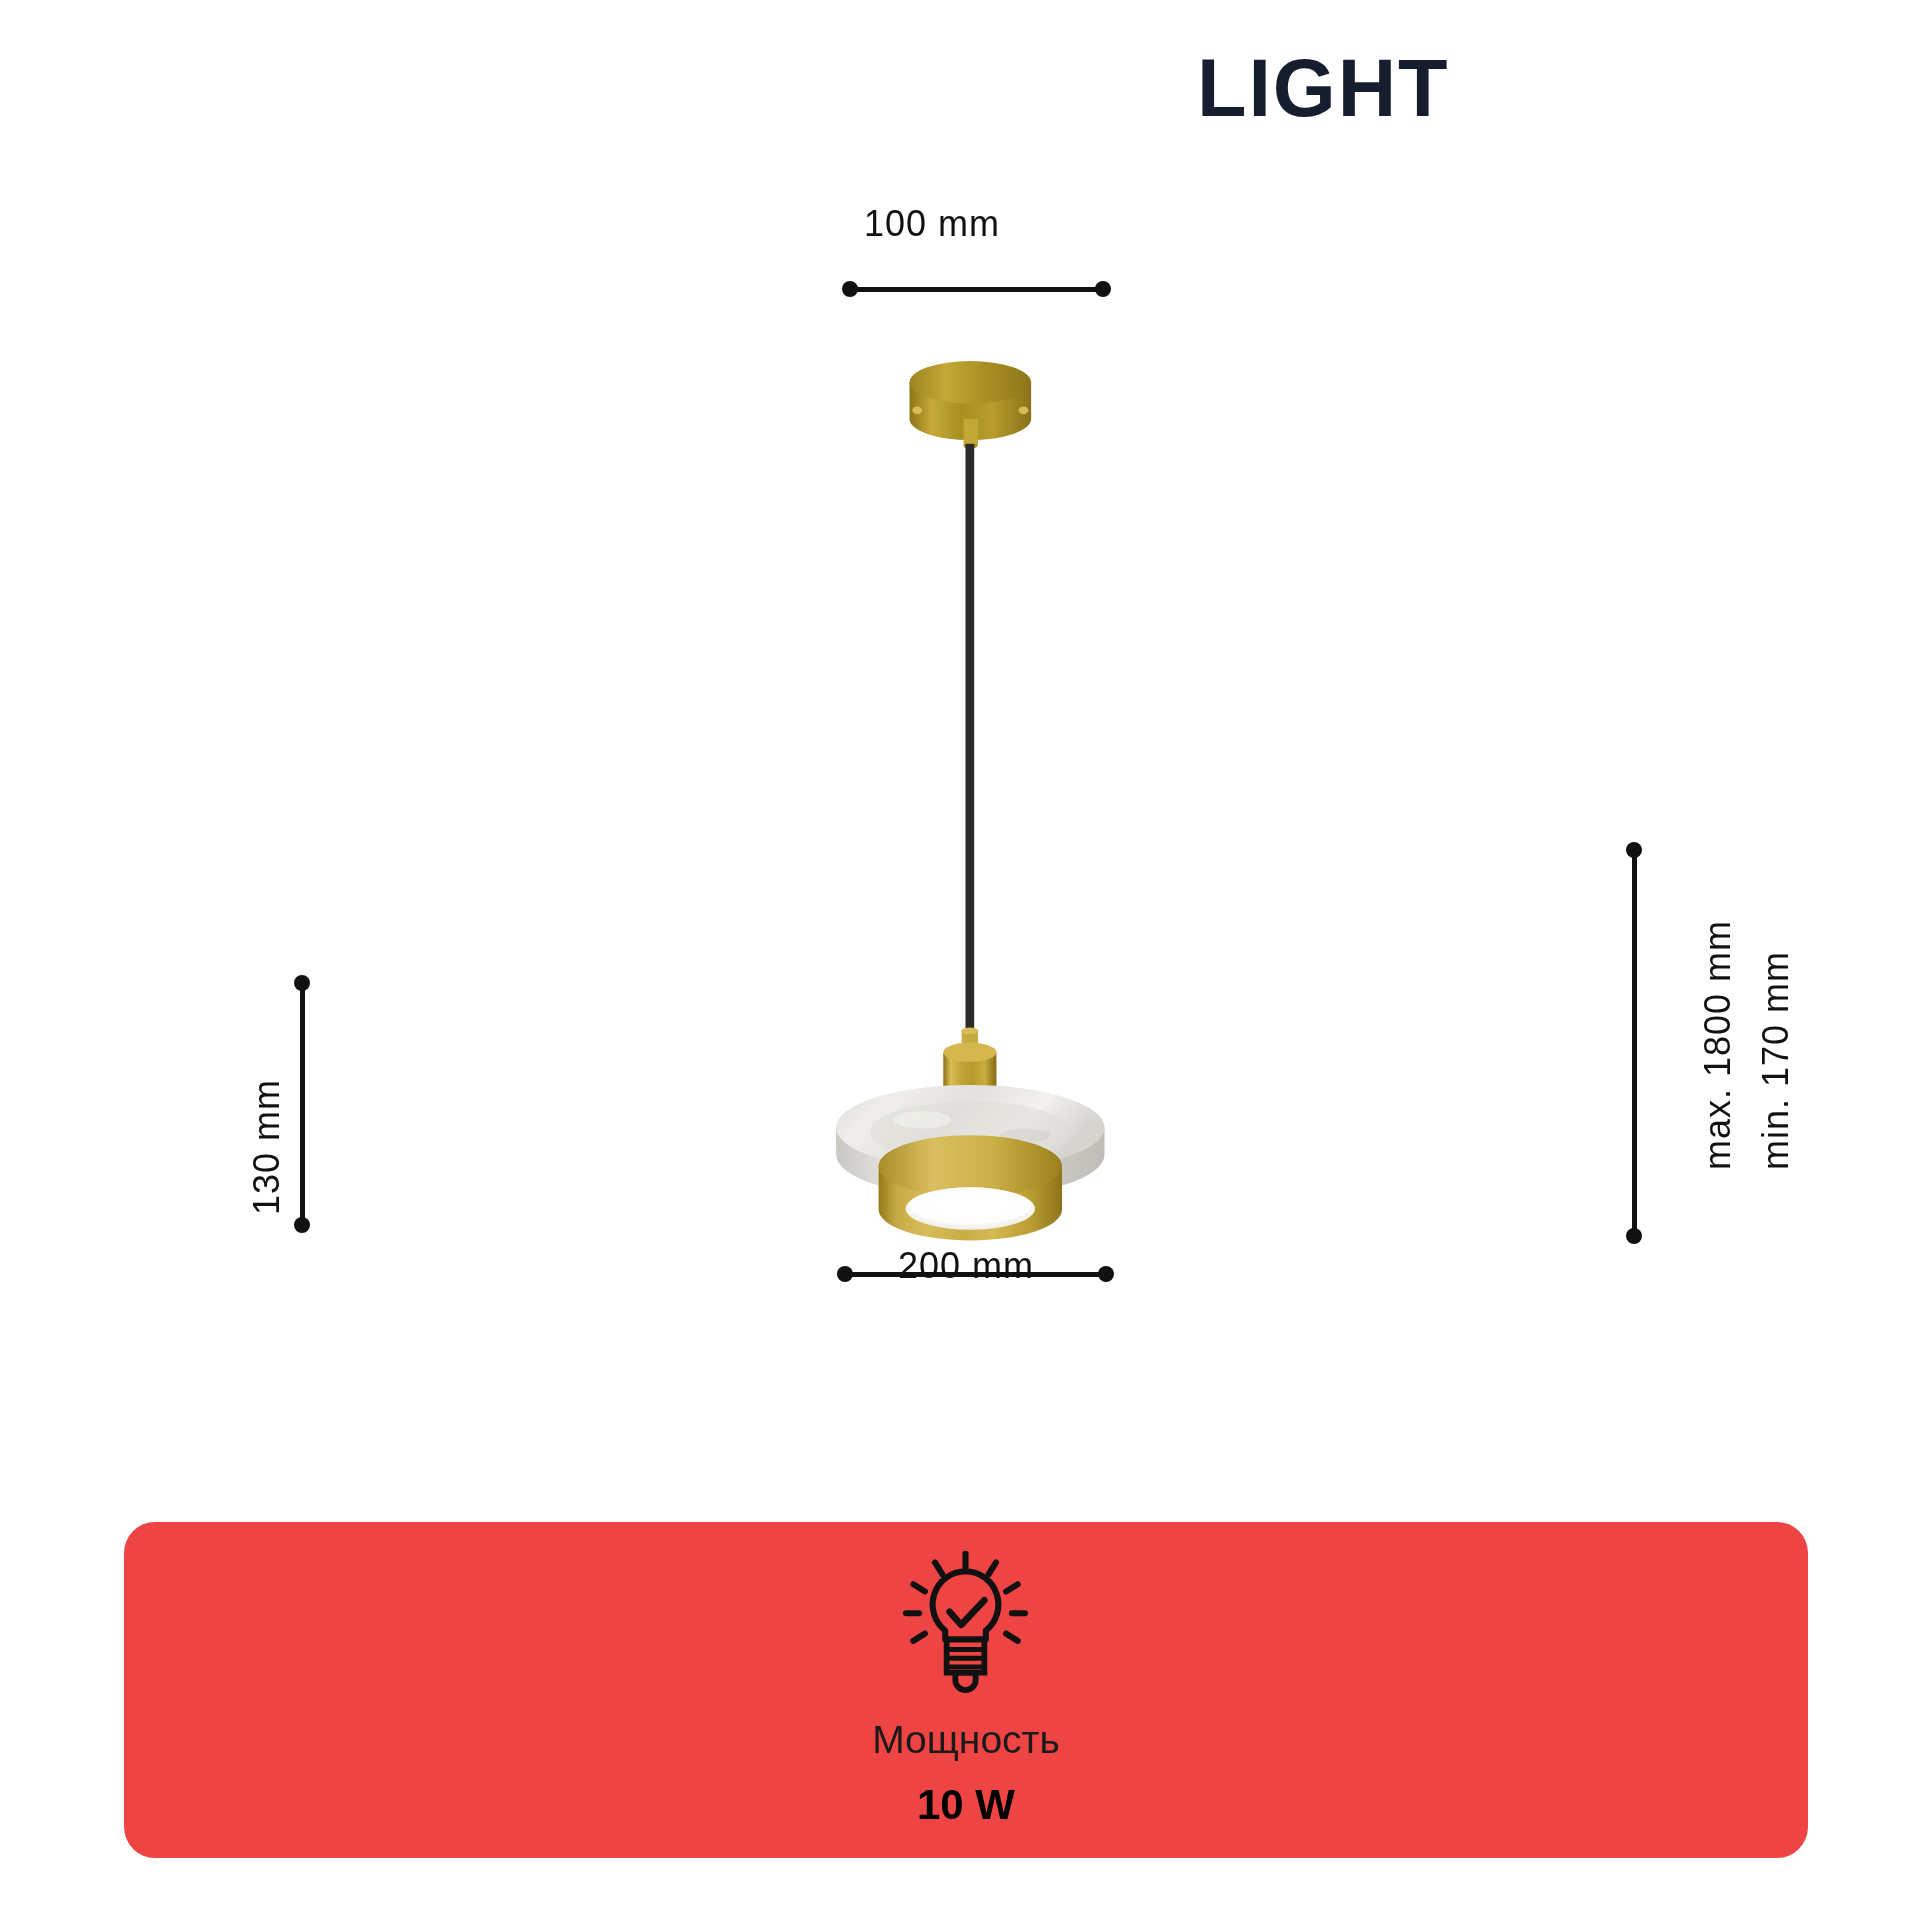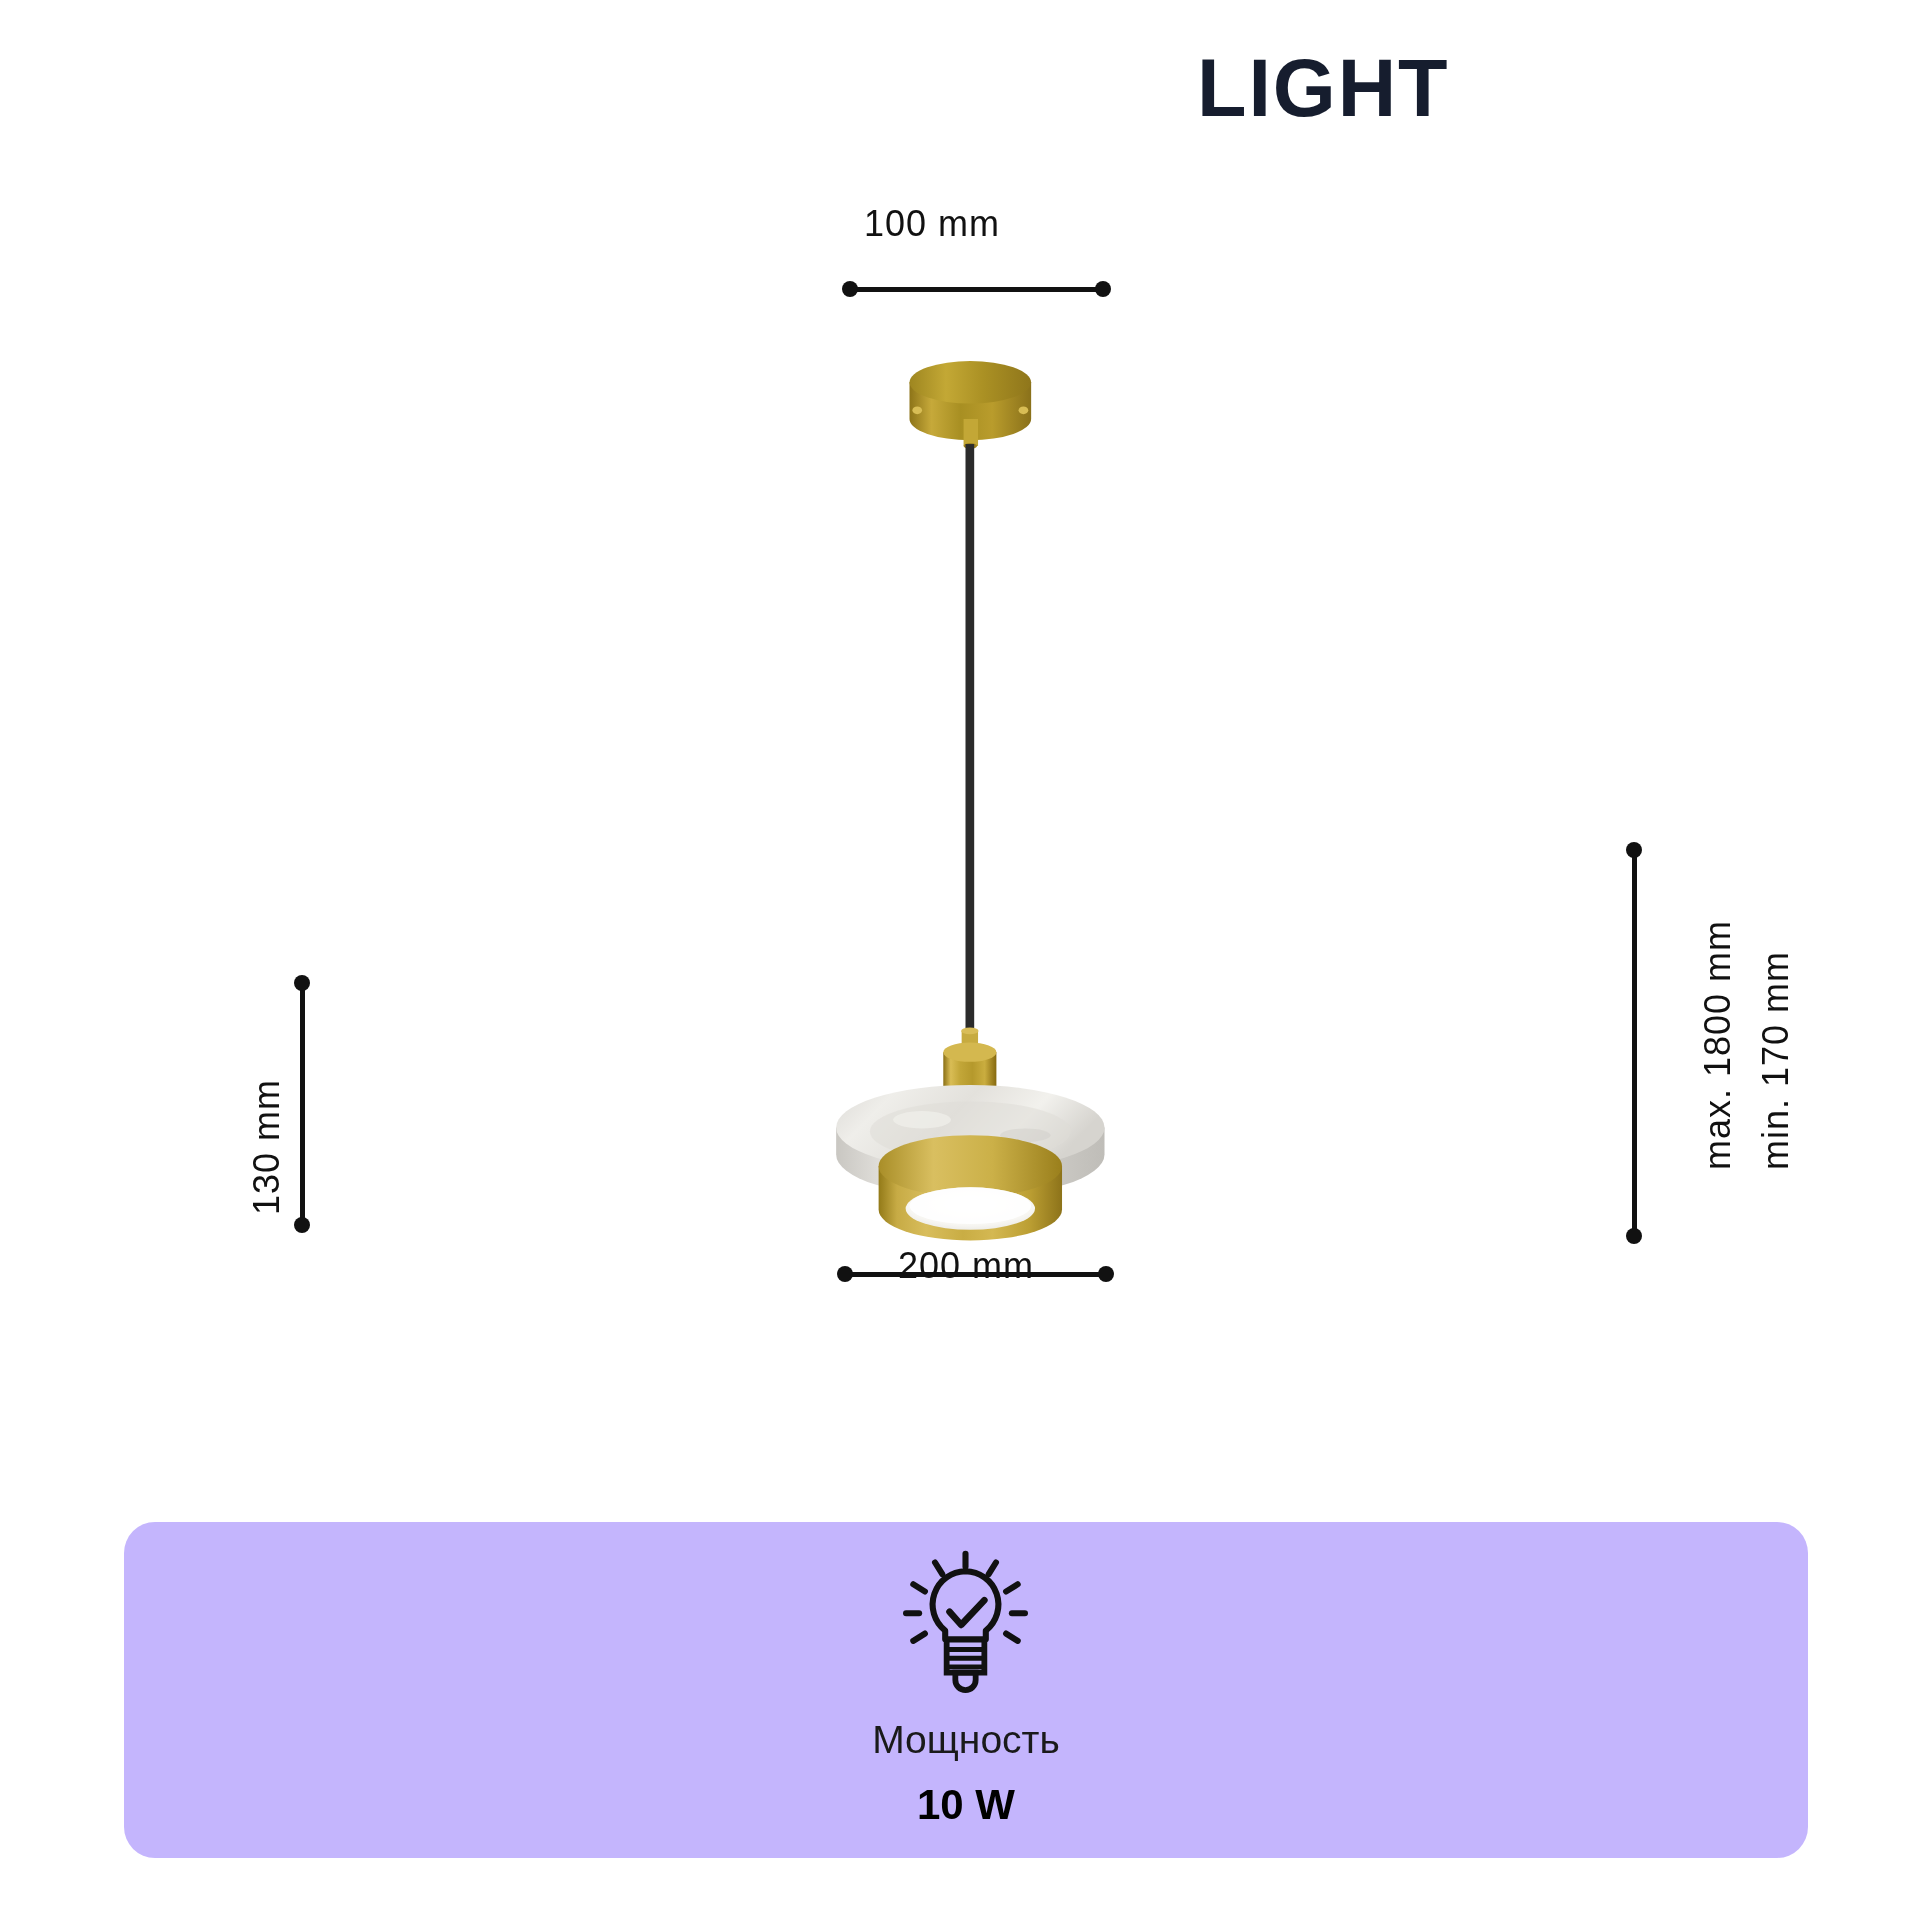--- a/index.html
+++ b/index.html
@@ -94,21 +94,21 @@
     pointer-events: none;
   }
 
   
   #spec-panel {
     position: absolute;
     left: 124px;
     top: 1522px;
     width: 1684px;
     height: 336px;
-    background: #c4b5fd;
+    background: #ef4444;
     border-radius: 31px;
     display: flex;
     align-items: flex-start;
     justify-content: space-around;
     box-sizing: border-box;
     padding-top: 21px;
   }
   .spec-col {
     width: 33.3%;
     display: flex;

